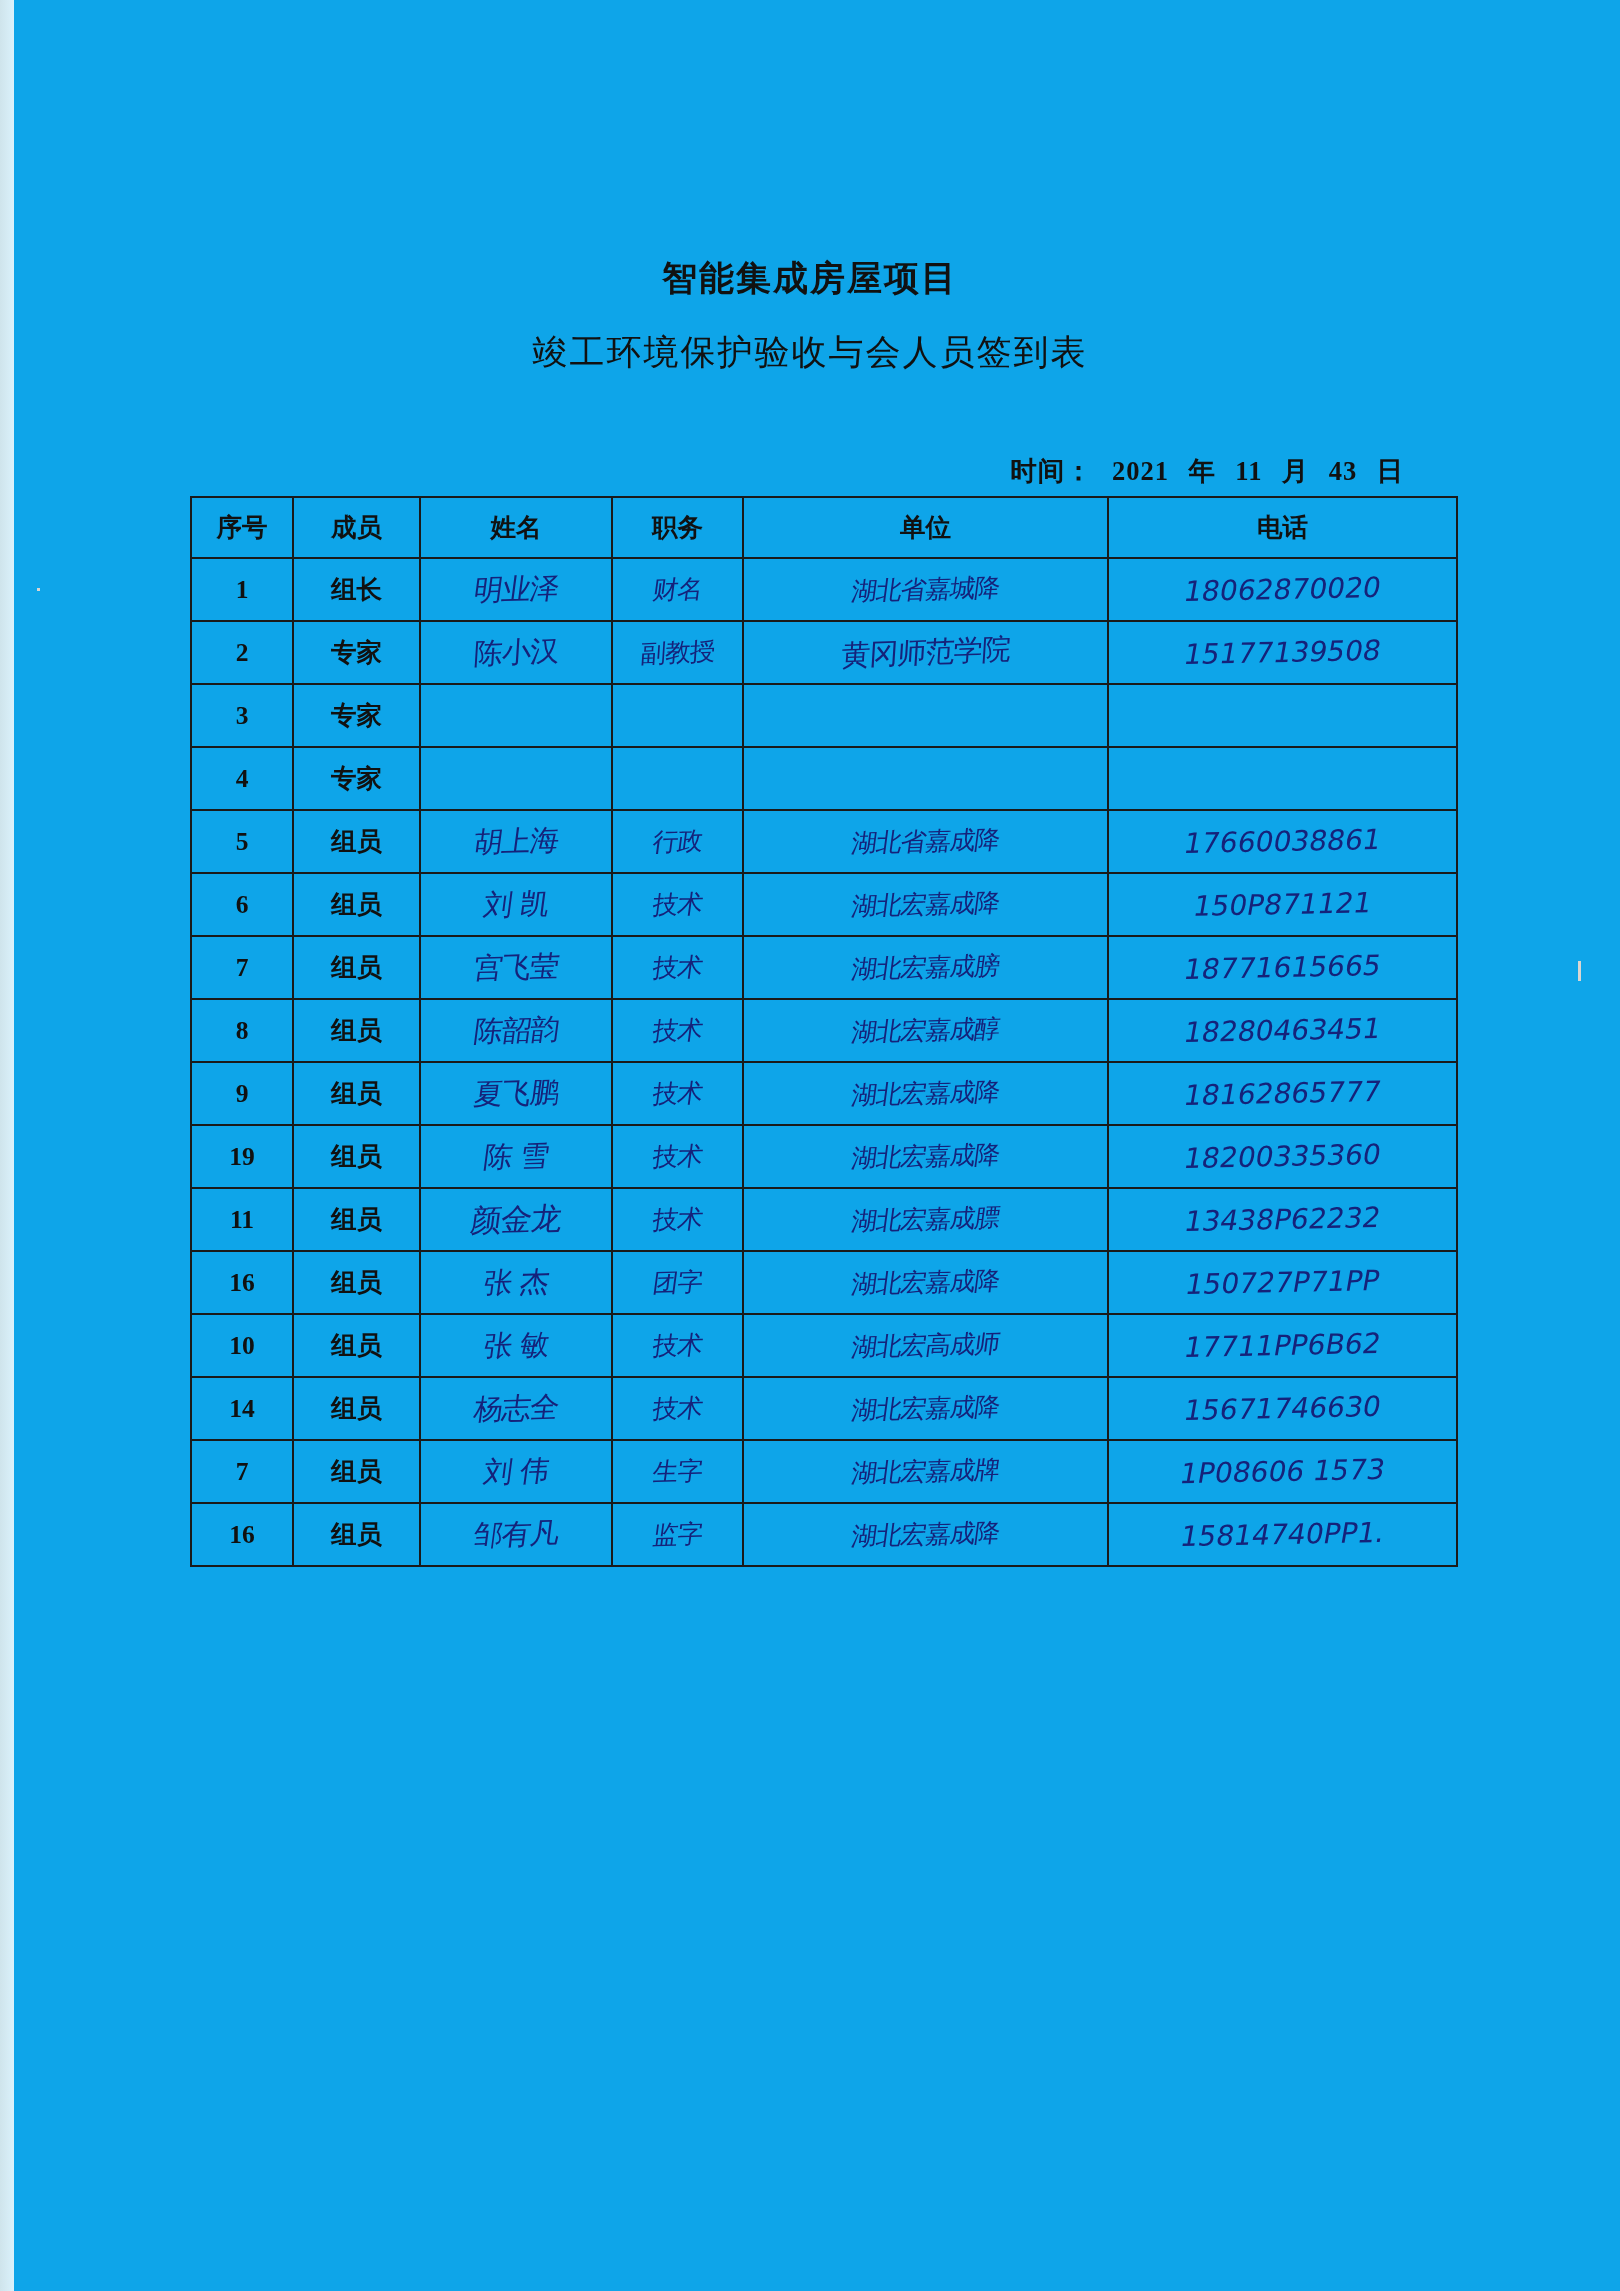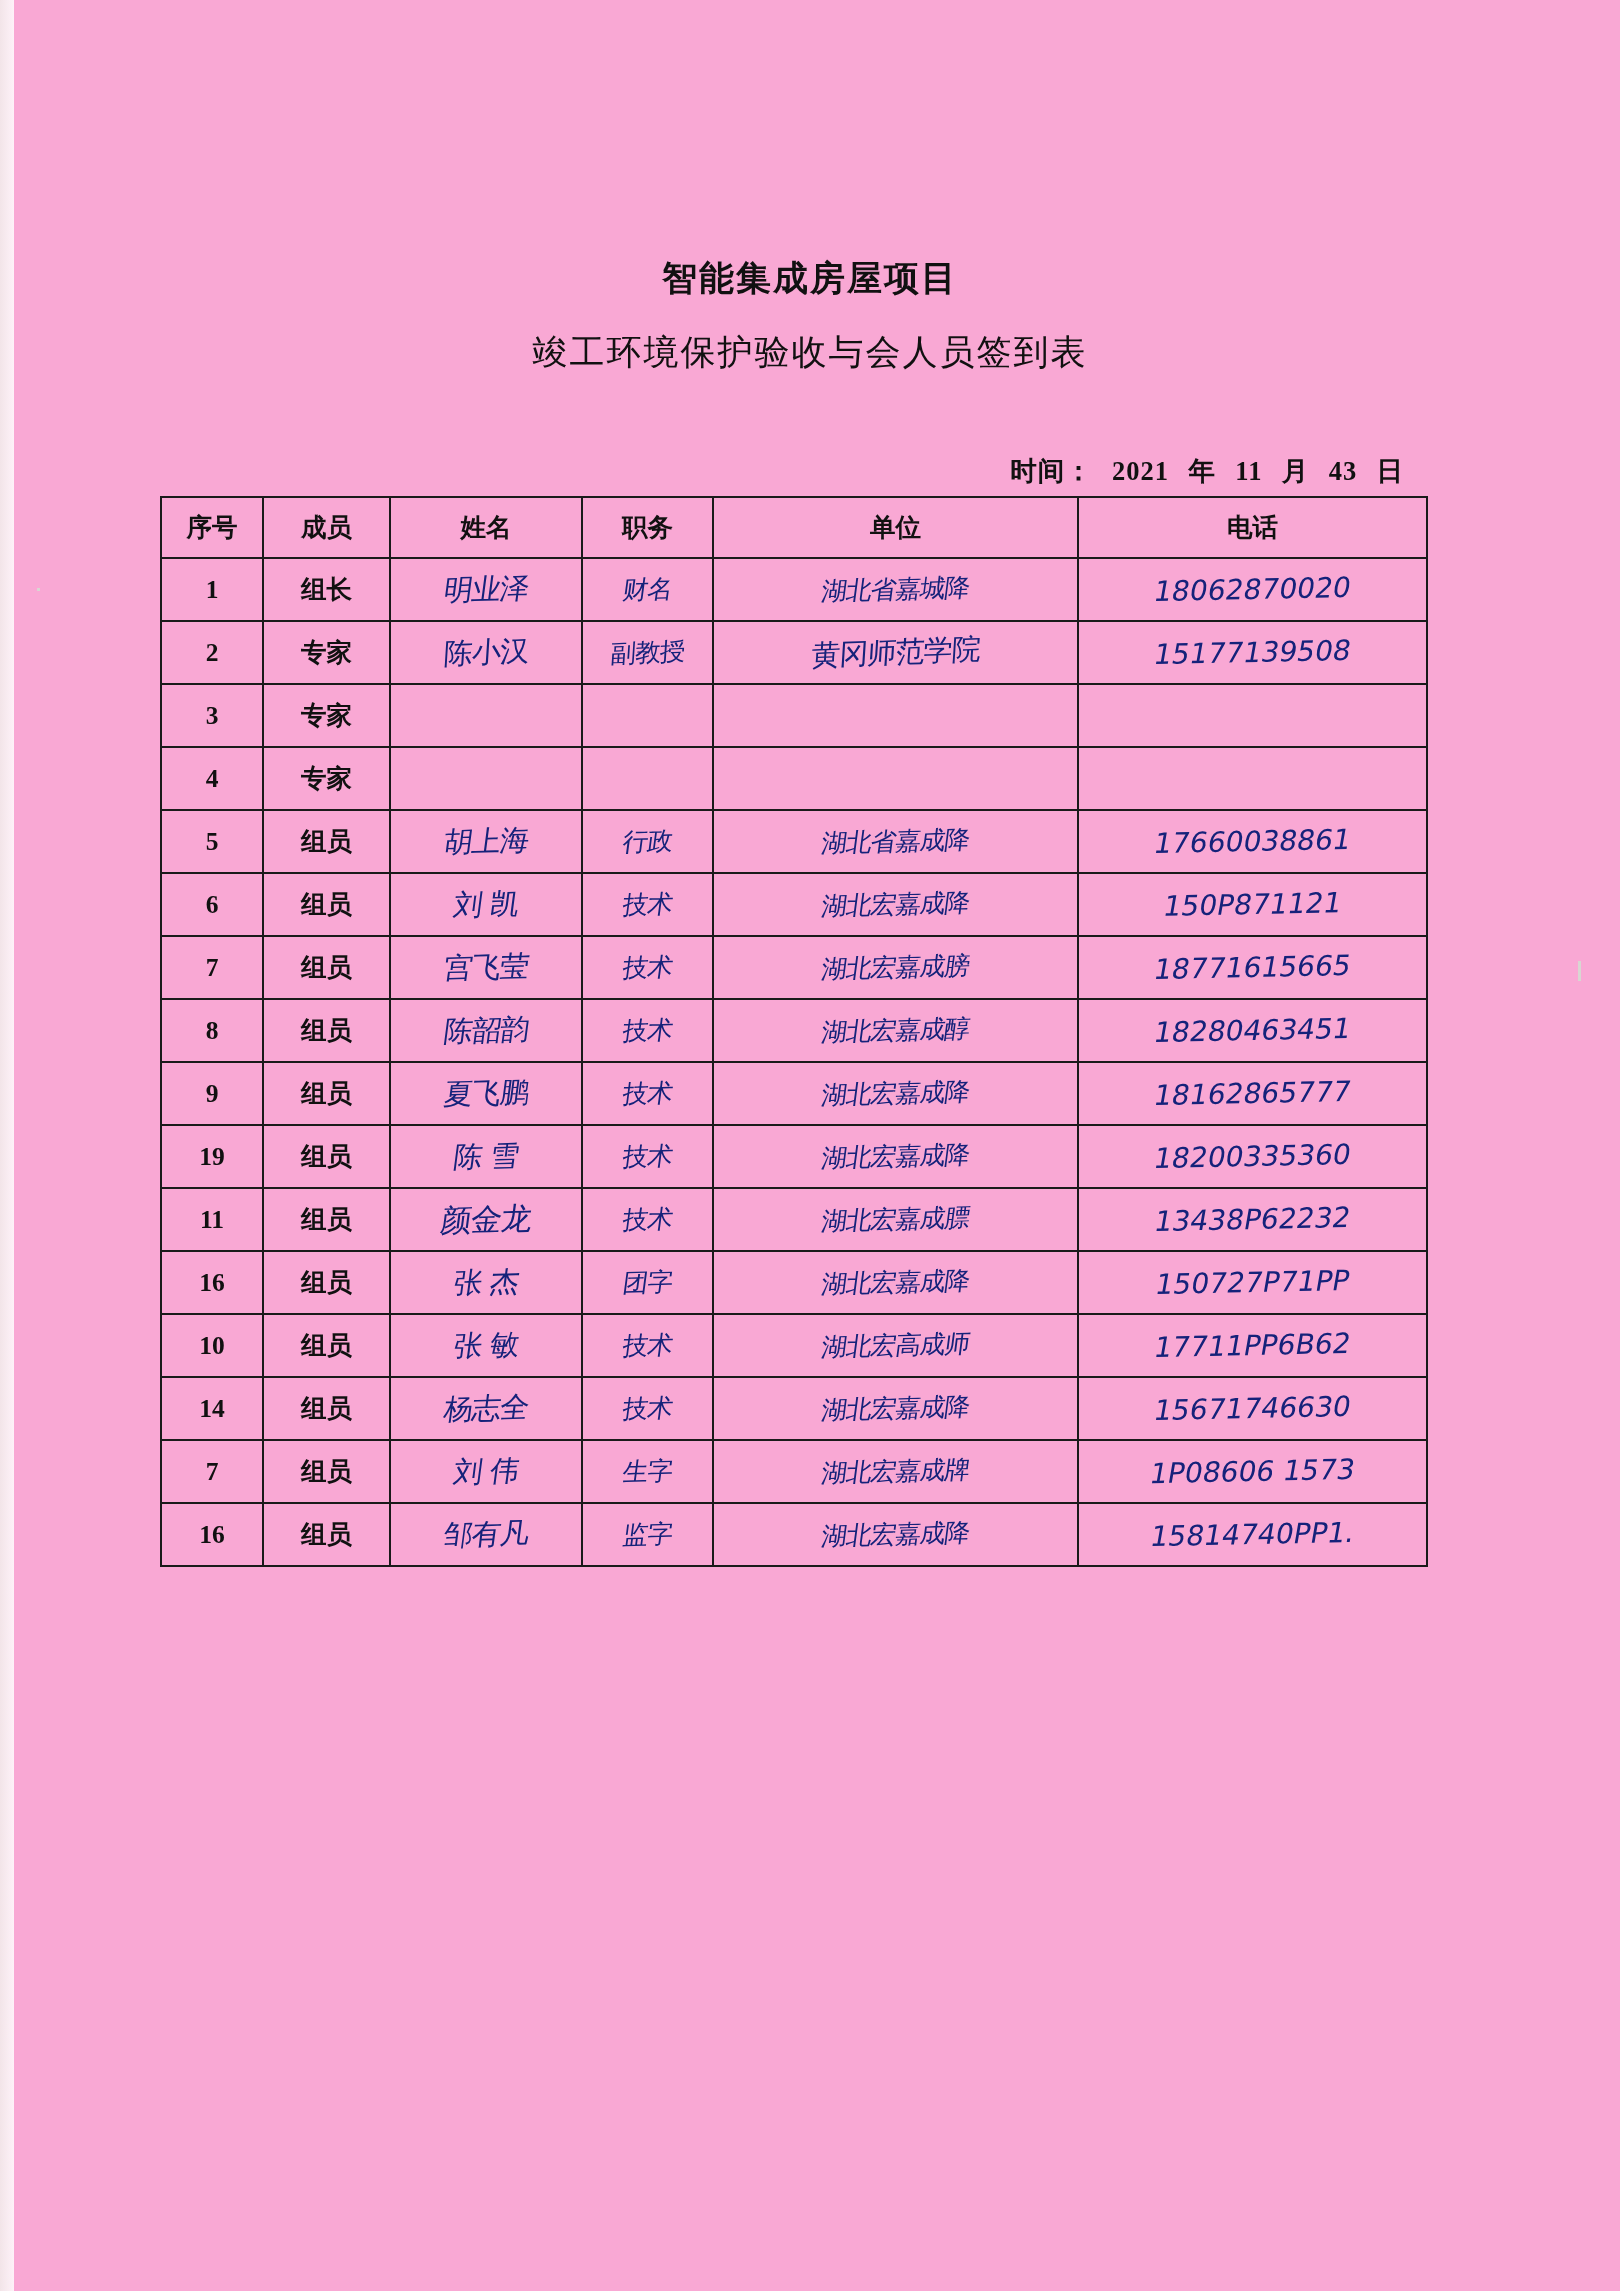--- a/index.html
+++ b/index.html
@@ -14,21 +14,21 @@
     font-family: "Liberation Serif", "DejaVu Serif", serif;
     color: #111;
     overflow: hidden;
   }
 
   .page {
     position: absolute;
     top: 0; left: 0;
     width: 1620px;
     height: 2292px;
-    background: #f9a8d4;
+    background: #0ea5e9;
   }
 
   
   .scan-edge-left {
     position: absolute;
     left: 0; top: 0;
     width: 13.7px; height: 2292px;
     background: linear-gradient(to right, #f1efec, #ffffff);
     opacity: .85;
   }
@@ -65,21 +65,21 @@
     font-size: 26.5px;
     font-weight: bold;
     letter-spacing: 1px;
     white-space: nowrap;
   }
   .date-line span { margin: 0 5.9px; }
 
   table.signin {
     position: absolute;
     top: 496px;
-    left: 160px;
+    left: 190px;
     width: 1266px;
     border-collapse: collapse;
     table-layout: fixed;
     padding-left: 24px;
   }
   table.signin td, table.signin th {
     border: 2px solid #1a1a1a;
     height: 61px;
     text-align: center;
     vertical-align: middle;

